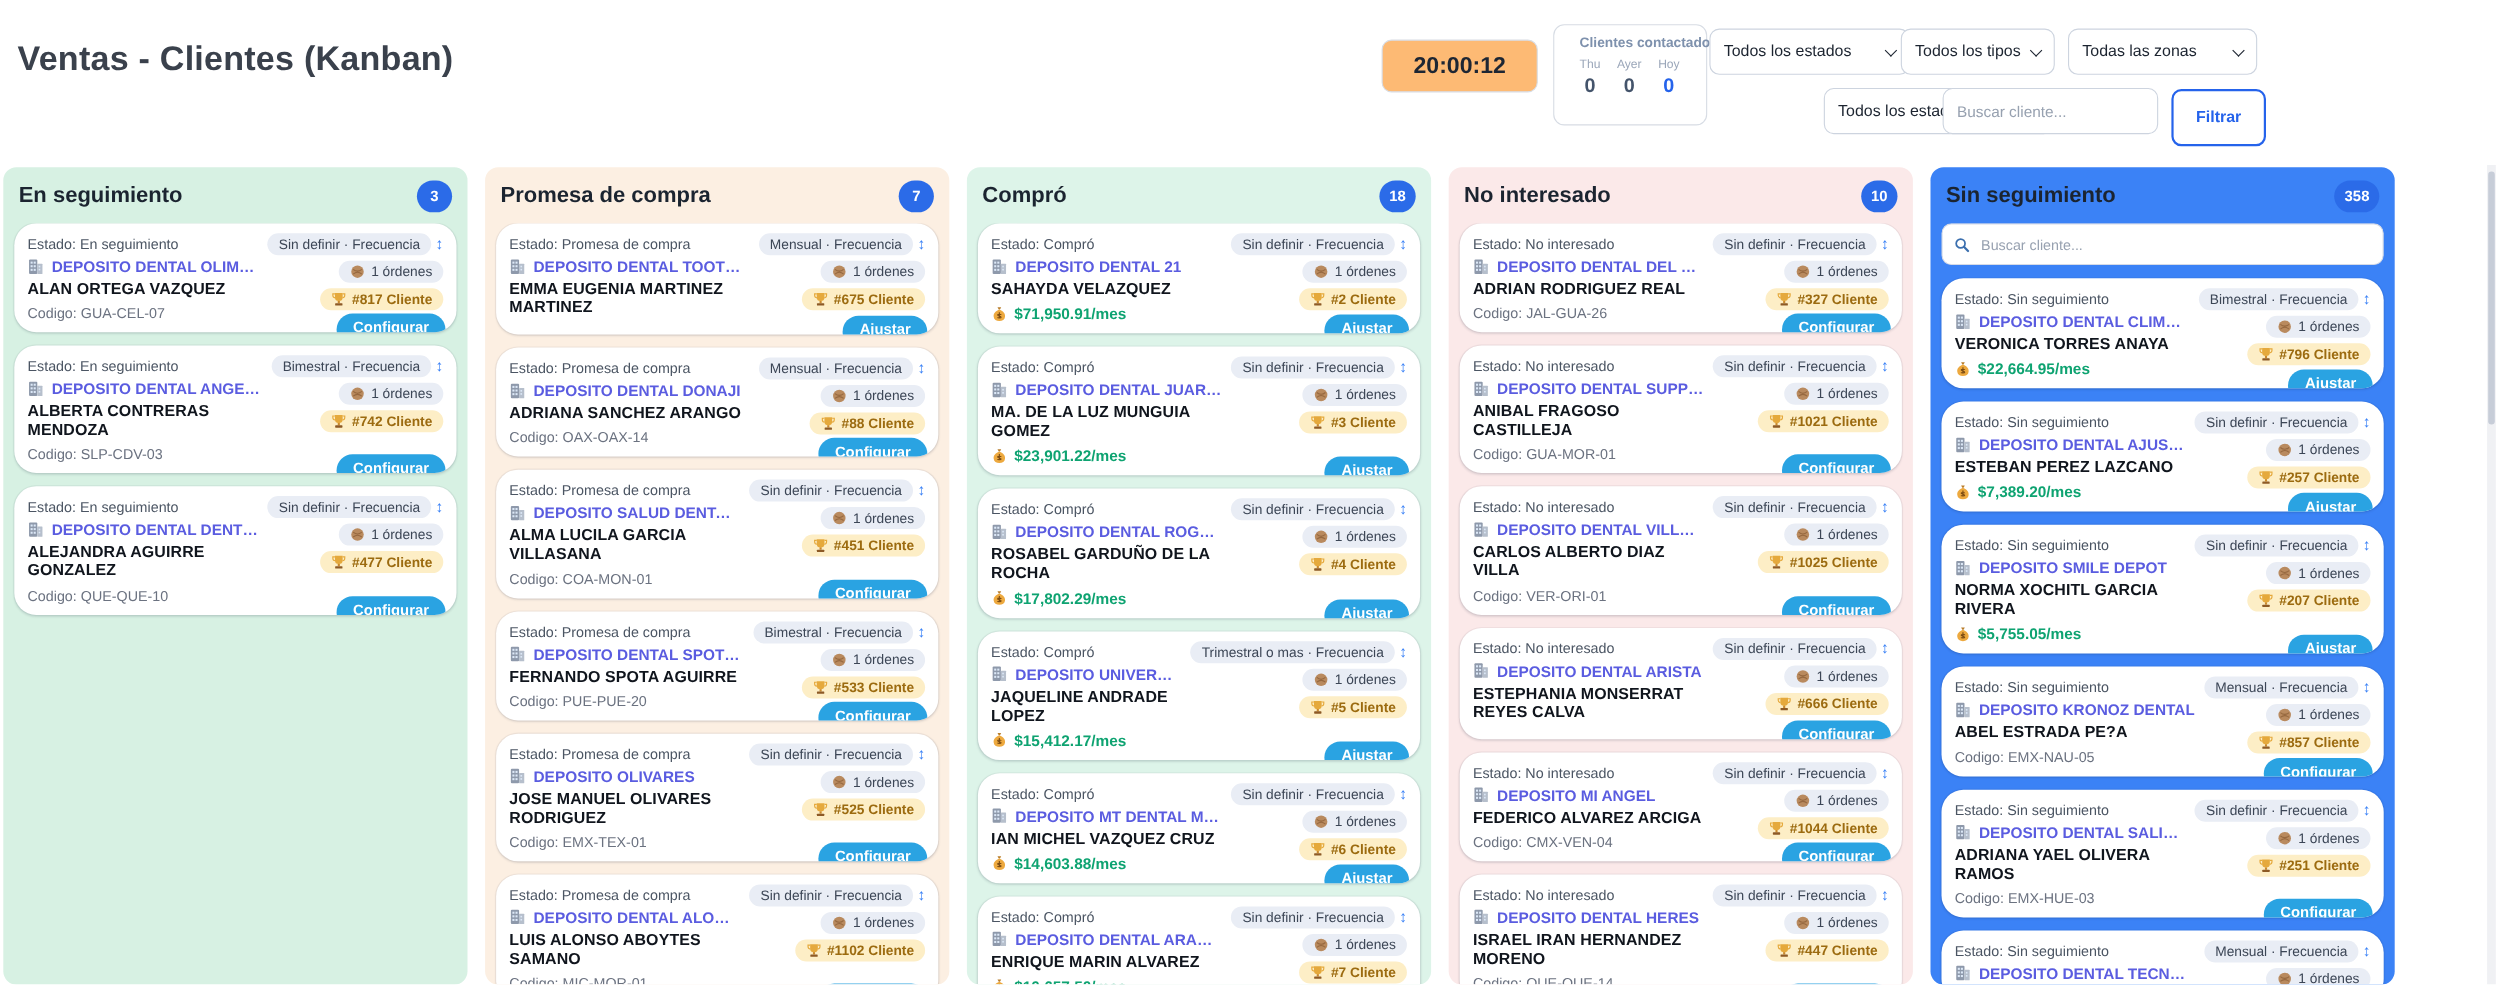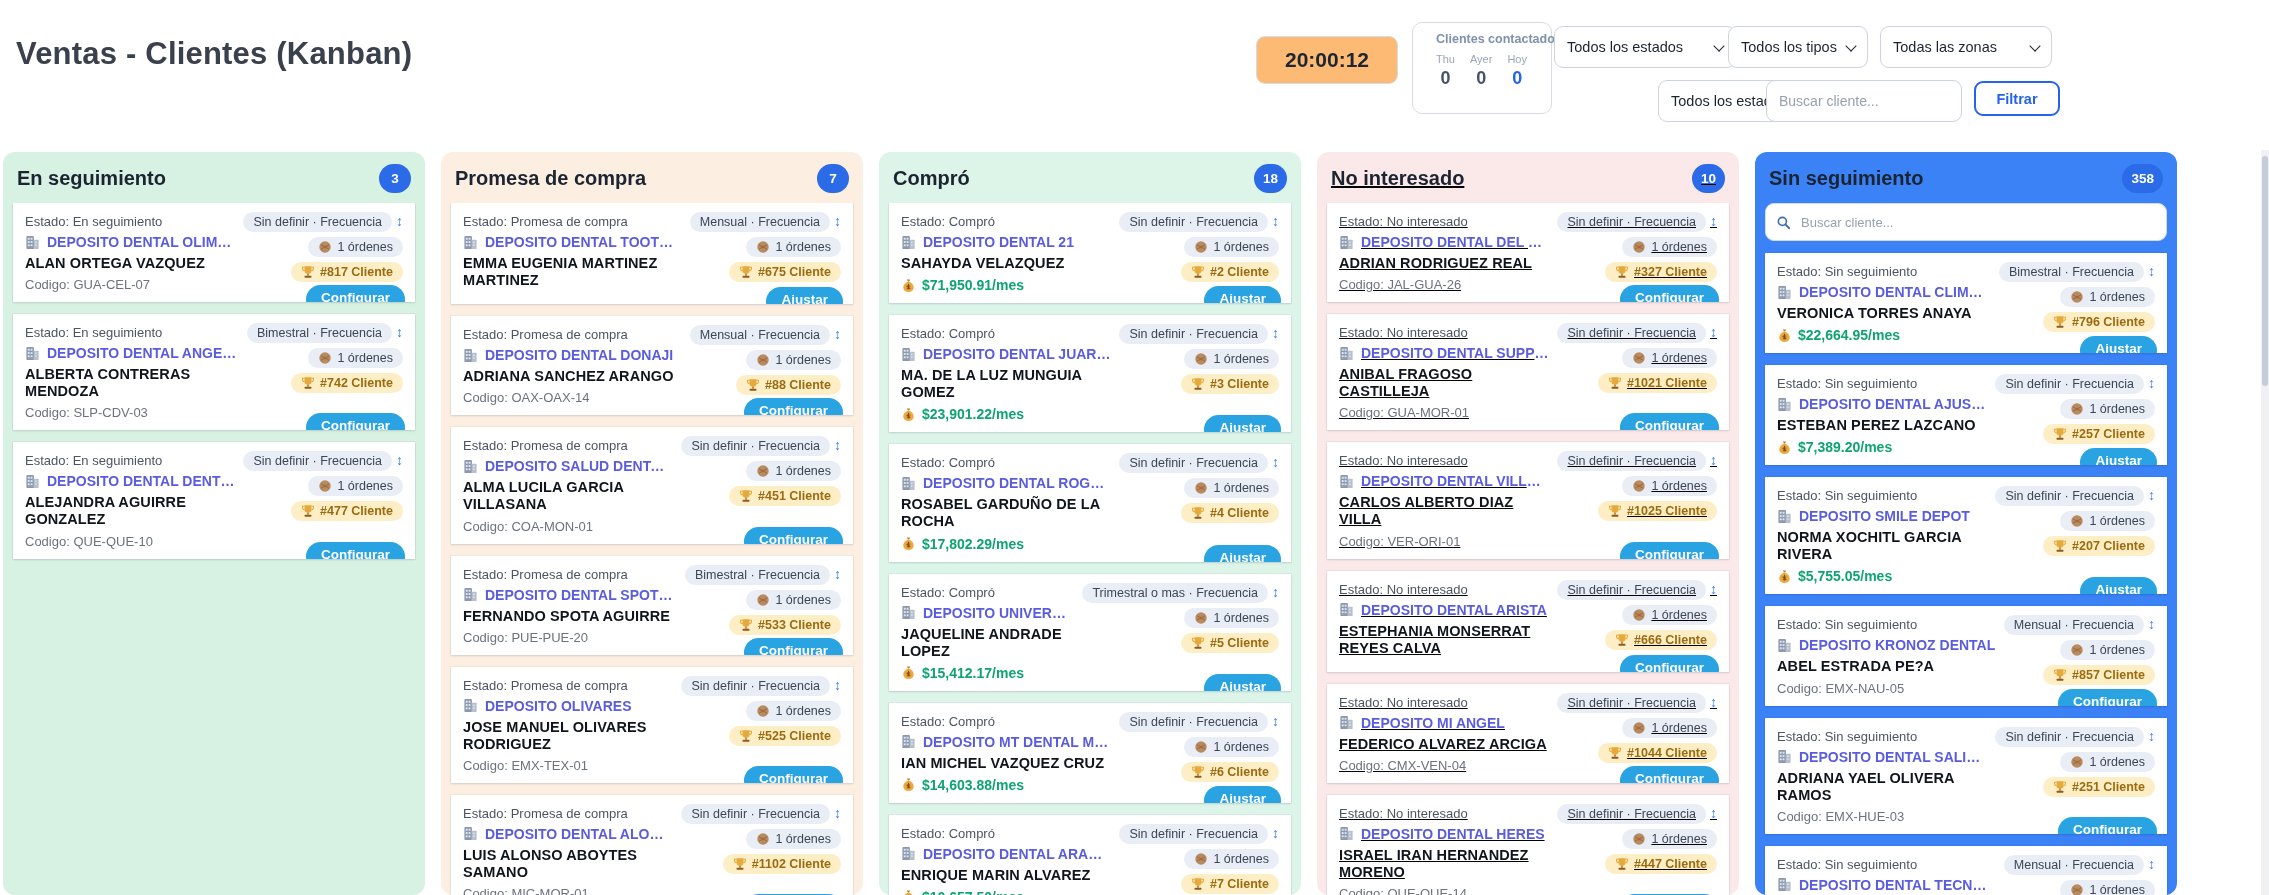--- a/index.html
+++ b/index.html
@@ -23,36 +23,36 @@
           align-items:center;justify-content:space-between;padding:0 12px;box-sizing:border-box;font-size:14.5px;color:#1c2430;cursor:pointer;}
   .chev{width:7px;height:7px;border-right:1.8px solid #1c2430;border-bottom:1.8px solid #1c2430;
         transform:rotate(45deg);margin-top:-3px;flex:none;margin-left:10px;}
   #sel-estado{left:1554px;top:26px;width:182px;}
   #sel-tipos{left:1728px;top:26px;width:140px;}
   #sel-zonas{left:1880px;top:26px;width:172px;}
   #sel-geo{left:1620px;top:80px;width:209px;margin-left:38px;}
   .searchbox{position:absolute;left:1766px;top:80px;width:196px;height:42px;border:1px solid #cdd4df;border-radius:9px;
              box-sizing:border-box;padding:0 12px;font-size:14px;color:#1c2430;font-family:inherit;}
   input::placeholder{color:#97a1b0;}
-  .filtrar{position:absolute;left:1974px;top:81px;width:86px;height:35px;border:2px solid #2563eb;color:#2563eb;background:#fff;
+  .filtrar{position:absolute;left:1974px;top:81px;width:86px;height:52px;border:2px solid #2563eb;color:#2563eb;background:#fff;
            border-radius:9px;font-weight:700;font-size:14.5px;font-family:inherit;cursor:pointer;}
 
   
   .board{position:absolute;left:3px;top:152px;display:flex;gap:16px;height:743px;}
   .kcol{width:422px;flex:none;border-radius:12px;box-sizing:border-box;display:flex;flex-direction:column;overflow:hidden;}
   .khead{display:flex;justify-content:space-between;align-items:center;padding:12px 14px 10px;}
   .ktitle{font-size:20px;font-weight:700;color:#1b2430;}
   .kbadge{min-width:14px;height:29px;padding:0 9px;background:#2b6be8;color:#fff;border-radius:999px;
           display:flex;align-items:center;justify-content:center;font-size:13.5px;font-weight:700;}
   .kcards{padding:0 10px;flex:1;overflow:hidden;}
   .colsearch{margin:0 0 12px;height:36px;background:#fff;border:1px solid #d5dae6;border-radius:9px;
              display:flex;align-items:center;gap:8px;padding:0 10px;}
   .csinput{border:none;outline:none;flex:1;font-size:13px;font-family:inherit;background:transparent;color:#1c2430;}
 
-  .card{position:relative;background:#fff;border-radius:0;padding:9px 12px 10px;margin-bottom:12px;
+  .card{position:relative;background:#fff;border-radius:20px;padding:9px 12px 10px;margin-bottom:12px;
         box-shadow:0 1px 2px rgba(20,30,60,.12),0 0 0 1px rgba(20,30,60,.04);overflow:hidden;display:flex;gap:8px;}
   .cleft{flex:1;min-width:0;}
   .cright{flex:none;display:flex;flex-direction:column;align-items:flex-end;gap:5px;}
   .estado{font-size:13px;color:#4b5563;margin:2px 0 5px;}
   .company{display:flex;align-items:center;gap:7px;font-size:14px;font-weight:700;color:#5a5ce0;margin-bottom:5px;cursor:pointer;}
   .company .txt{white-space:nowrap;overflow:hidden;text-overflow:ellipsis;}
   .cname{font-size:14.5px;font-weight:800;color:#10151d;line-height:1.18;margin-bottom:5px;letter-spacing:.1px;}
   .codigo{font-size:13px;color:#6b7280;}
   .money{display:flex;align-items:center;gap:6px;font-size:14px;font-weight:700;color:#0ea371;}
   .freqrow{display:flex;align-items:flex-start;gap:4px;}
@@ -978,21 +978,21 @@
                   <rect x="6.9" y="9.8" width="2.2" height="2.4" fill="#c9882c"></rect>
                   <rect x="4.2" y="12.2" width="7.6" height="2.4" rx="0.6" fill="#8d5a26"></rect>
                 </svg>
               </span>
               <span>#7 Cliente</span>
             </span>
           </div>
         </div>
       </div>
     </div>
-    <div class="kcol" style="background: rgb(251, 233, 233); text-decoration: underline;">
+    <div class="kcol" style="background: rgb(251, 233, 233);">
       <div class="khead">
         <span class="ktitle">No interesado</span>
         <span class="kbadge">10</span>
       </div>
       <div class="kcards">
         <div class="card">
           <div class="cleft">
             <div class="estado">Estado: No interesado</div>
             <div class="company">
               <span class="icn">

